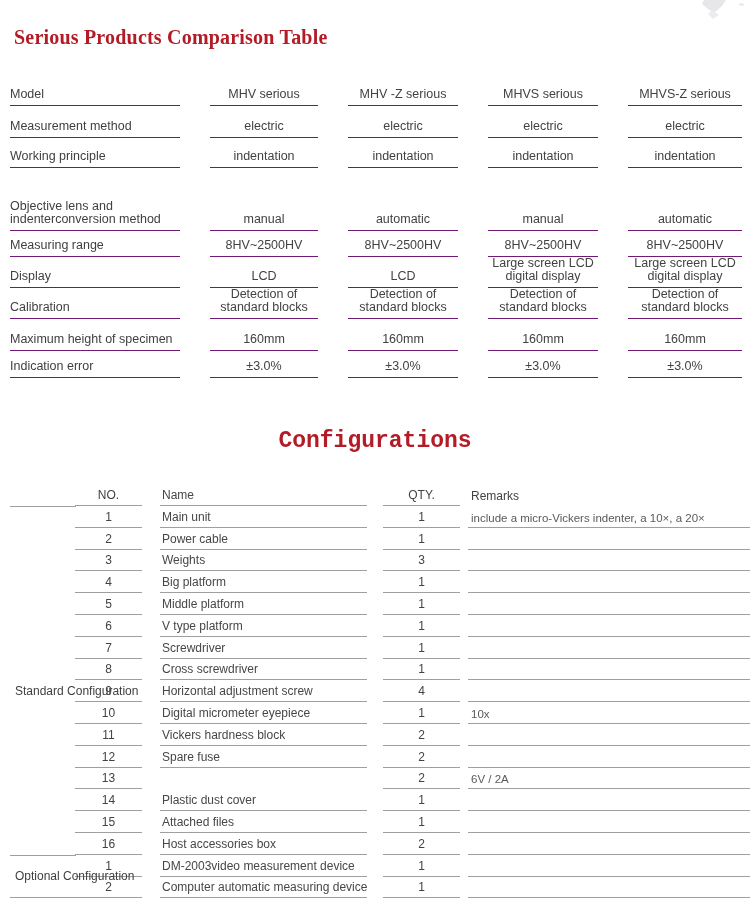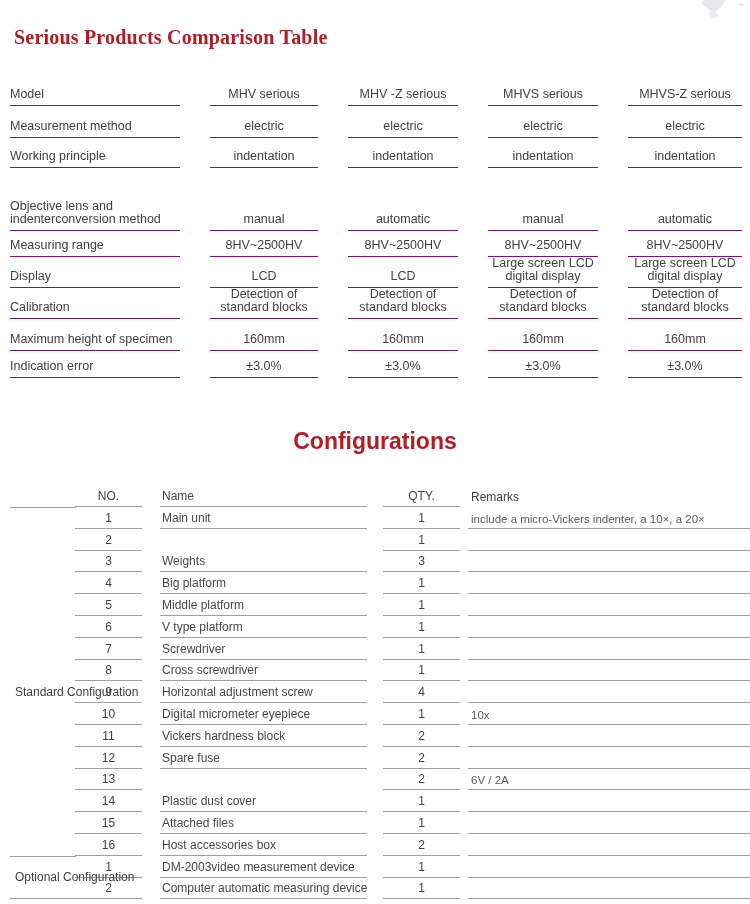--- a/index.html
+++ b/index.html
@@ -35,21 +35,21 @@
   .comp-cell {
     border-bottom:1px solid #701a75;
     display:flex; align-items:flex-end; padding-bottom:4px;
     line-height:13px;
   }
   .comp-label-cell { justify-content:flex-start; color:#3f3f3f; }
   .comp-value-cell { justify-content:center; text-align:center; }
 
   
   .config-title {
-    font-family:Liberation Sans, sans-serif; font-weight:bold;
+    font-family:Liberation Mono, monospace; font-weight:bold;
     font-size:23px; color:#b31b26; text-align:center; margin-top:50px;
   }
   .config-table { position:relative; margin:26px 0 0 10px; width:740px; font-size:12px; }
   .cfg-header, .cfg-row {
     display:grid;
     grid-template-columns:65px 67px 18px 207px 16px 77px 8px 282px;
   }
   .cfg-header { height:26px; }
   .cfg-row { height:21.8px; }
   .cfg-cell {
@@ -170,20 +170,21 @@
   <div>
   <div class="cfg-row">
     <div class="cfg-cell c-no">1</div>
     <div class="cfg-cell c-name">Main unit</div>
     <div class="cfg-cell c-qty">1</div>
     <div class="cfg-cell c-remarks">include a micro-Vickers indenter, a 10×, a 20×</div>
   </div>
 
   <div class="cfg-row">
     <div class="cfg-cell c-no">2</div>
+    <div class="cfg-cell c-name">Power cable</div>
     <div class="cfg-cell c-qty">1</div>
     <div class="cfg-cell c-remarks"></div>
   </div>
 
   <div class="cfg-row">
     <div class="cfg-cell c-no">3</div>
     <div class="cfg-cell c-name">Weights</div>
     <div class="cfg-cell c-qty">3</div>
     <div class="cfg-cell c-remarks"></div>
   </div>

